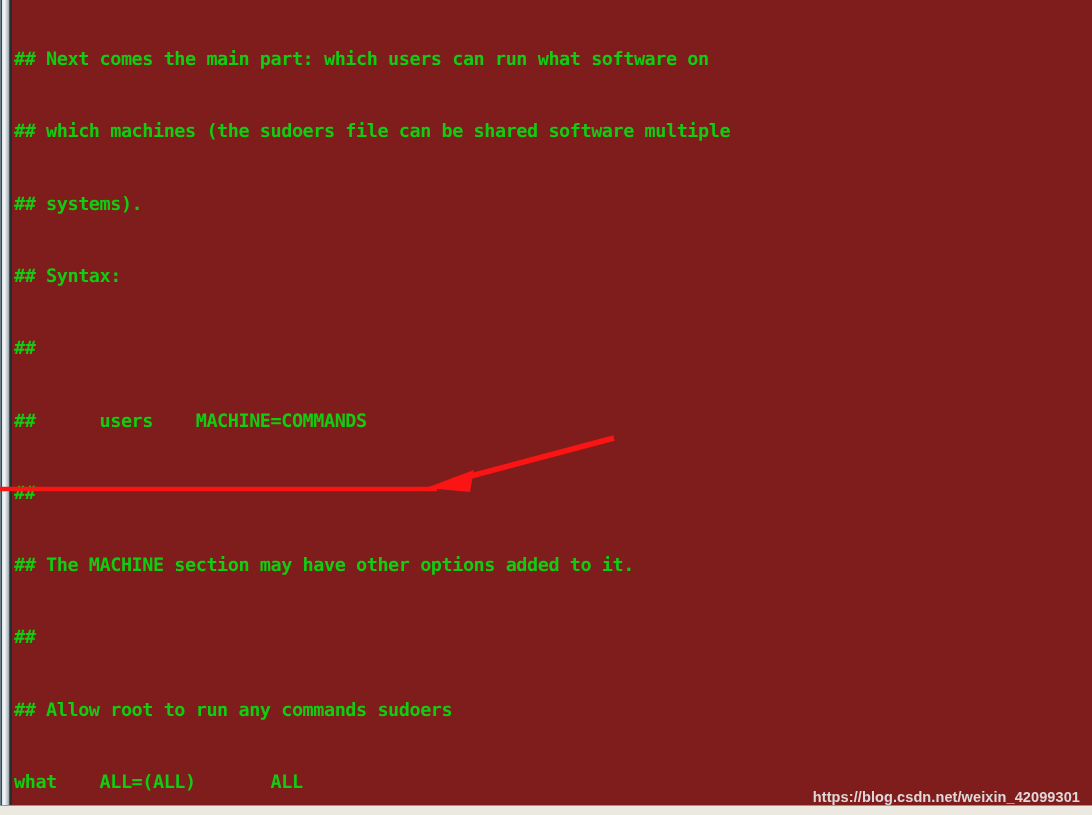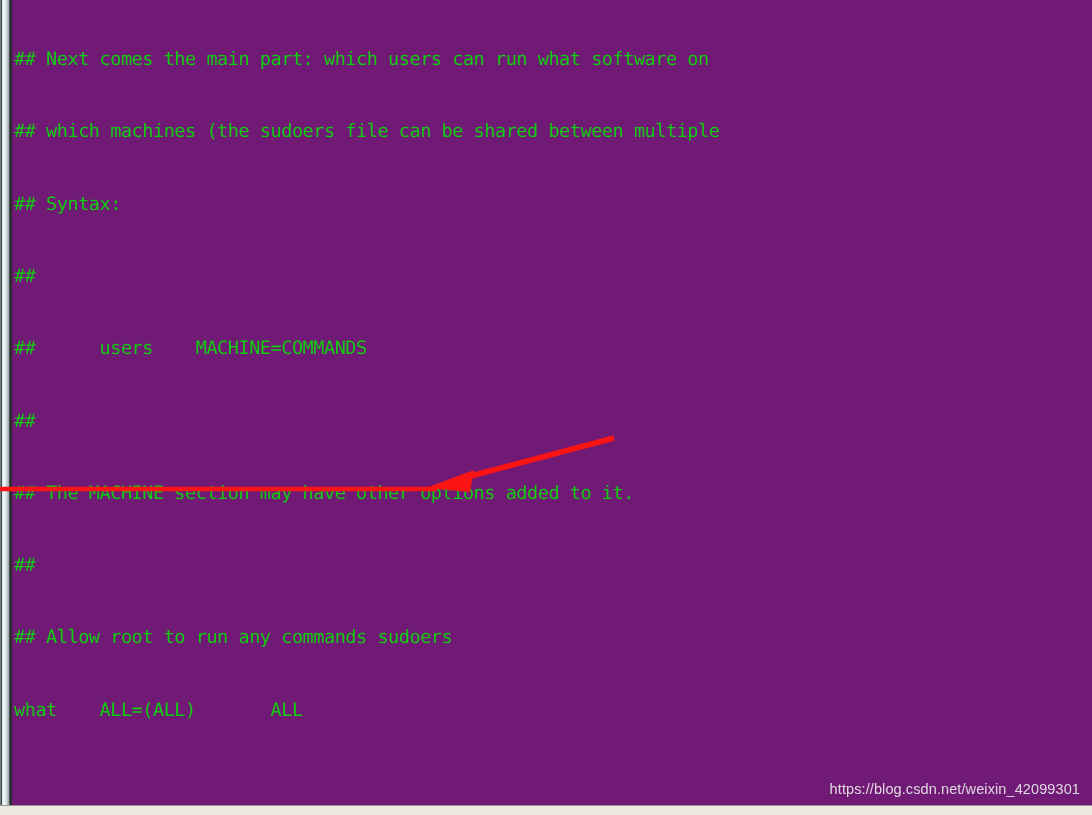--- a/index.html
+++ b/index.html
@@ -5,21 +5,21 @@
 <style>
   html,body{margin:0;padding:0;background:#d4d0c8;}
   body{
     width:1092px;height:815px;overflow:hidden;position:relative;
     font-family:"DejaVu Sans Mono","Liberation Mono",monospace;
   }
 
   
   #terminal-window{
     position:absolute;left:0;top:0;width:1092px;height:815px;
-    background:#701a75;overflow:hidden;
+    background:#7f1d1d;overflow:hidden;font-weight:bold;
   }
   #bottom-chrome{
     position:absolute;left:0;bottom:0;width:1092px;height:9px;
     background:#ece9e1;border-top:1px solid #9a978f;
   }
   #left-scrollbar{
     position:absolute;left:0;top:0;width:12px;height:806px;
     background:linear-gradient(to right,
       #6f7d86 0px,#6f7d86 1px,
       #3d4a53 1px,#3d4a53 2px,
@@ -49,38 +49,39 @@
   .line{height:24.1px;white-space:pre;}
 
   
   #annotation-layer{
     position:absolute;left:0;top:0;width:1092px;height:815px;
     pointer-events:none;
   }
 
   
   #watermark{
-    position:absolute;right:12px;bottom:18px;
+    position:absolute;right:12px;bottom:10px;
     font-family:"Liberation Sans","DejaVu Sans",sans-serif;
     font-size:14.5px;color:#e8e8e8;opacity:.92;
     letter-spacing:.1px;white-space:nowrap;
   }
 </style>
 </head>
 <body>
 
 <div id="terminal-window">
 
   <div id="left-scrollbar">
     <div id="left-scrollbar-thumb"></div>
   </div>
 
   <div id="text-buffer">
     <div class="line">## Next comes the main part: which users can run what software on</div>
-    <div class="line">## which machines (the sudoers file can be shared between multiple</div>
+    <div class="line">## which machines (the sudoers file can be shared software multiple</div>
+    <div class="line">## systems).</div>
     <div class="line">## Syntax:</div>
     <div class="line">##</div>
     <div class="line">##      users    MACHINE=COMMANDS</div>
     <div class="line">##</div>
     <div class="line">## The MACHINE section may have other options added to it.</div>
     <div class="line">##</div>
     <div class="line">## Allow root to run any commands sudoers</div>
     <div class="line">what    ALL=(ALL)       ALL</div>
     
     

